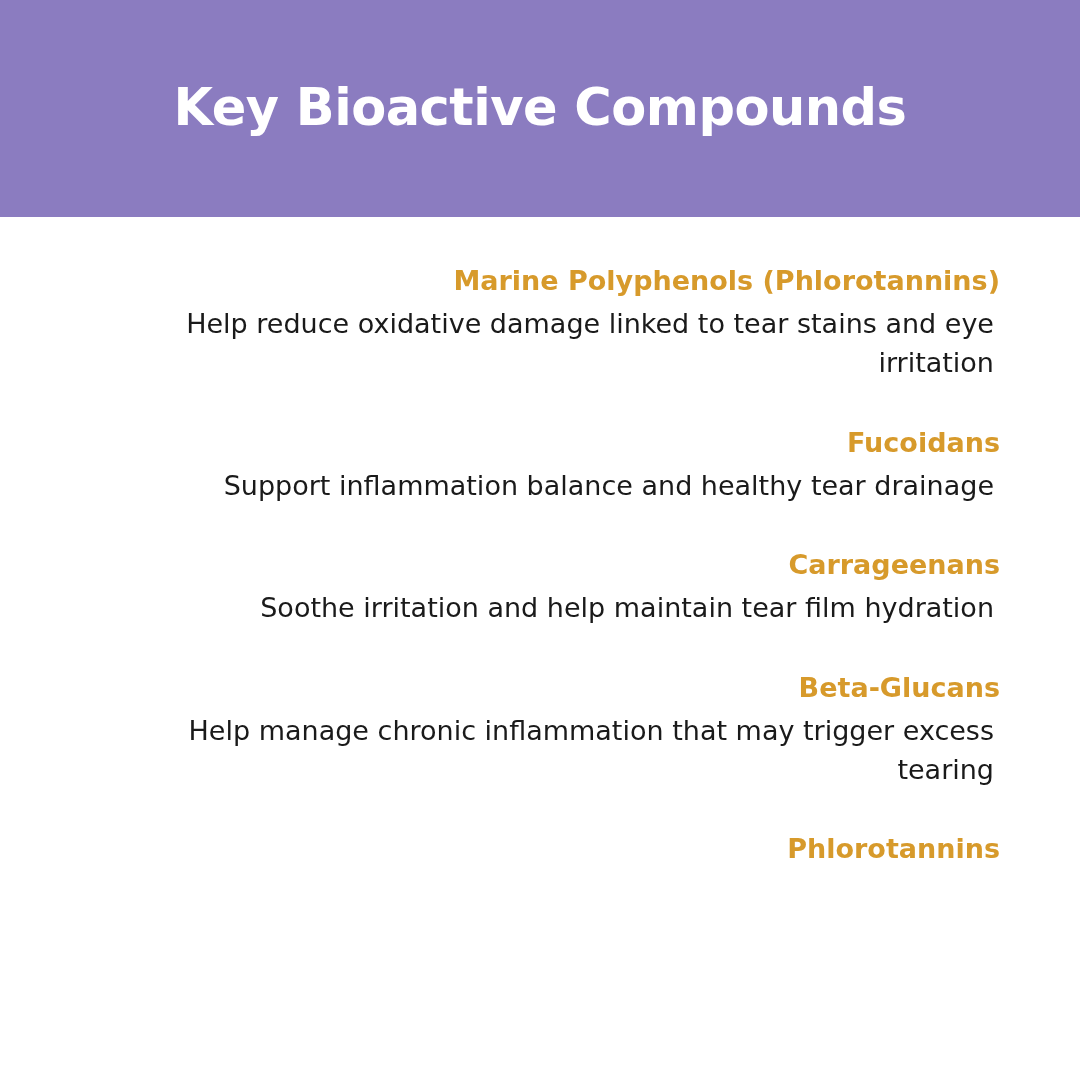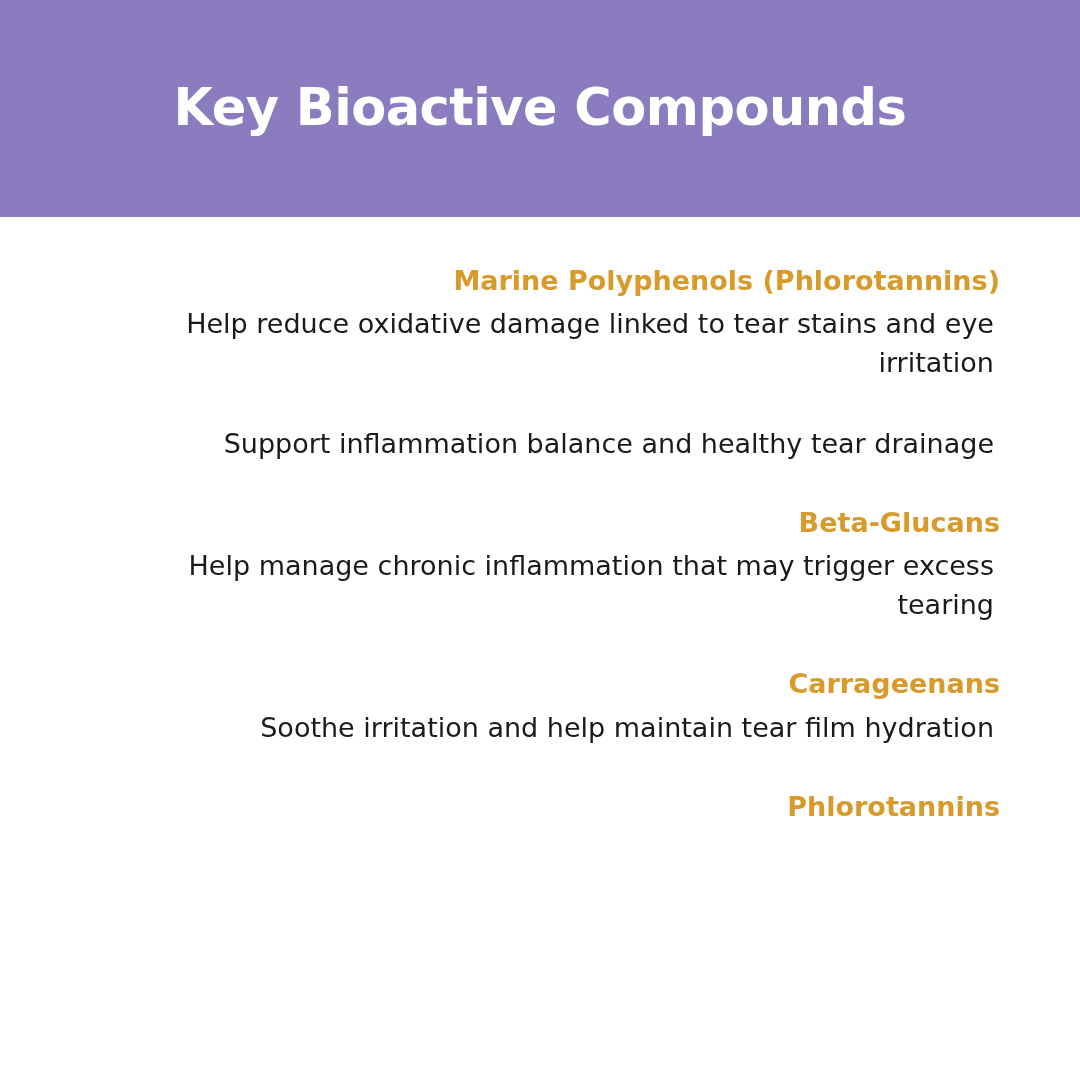--- a/index.html
+++ b/index.html
@@ -81,31 +81,32 @@
   </div>
 
   <div class="content">
 
     <div class="entry">
       <p class="entry-title">Marine Polyphenols (Phlorotannins)</p>
       <p class="entry-desc">Help reduce oxidative damage linked to tear stains and eye irritation</p>
     </div>
 
     <div class="entry">
+      <p class="entry-title">Fucoidans</p>
       <p class="entry-desc">Support inflammation balance and healthy tear drainage</p>
+    </div>
+
+    <div class="entry">
+      <p class="entry-title">Carrageenans</p>
+      <p class="entry-desc">Soothe irritation and help maintain tear film hydration</p>
     </div>
 
     <div class="entry">
       <p class="entry-title">Beta-Glucans</p>
       <p class="entry-desc">Help manage chronic inflammation that may trigger excess tearing</p>
-    </div>
-
-    <div class="entry">
-      <p class="entry-title">Carrageenans</p>
-      <p class="entry-desc">Soothe irritation and help maintain tear film hydration</p>
     </div>
 
     <div class="entry">
       <p class="entry-title">Phlorotannins</p>
     </div>
 
   </div>
 
 </div>
 

